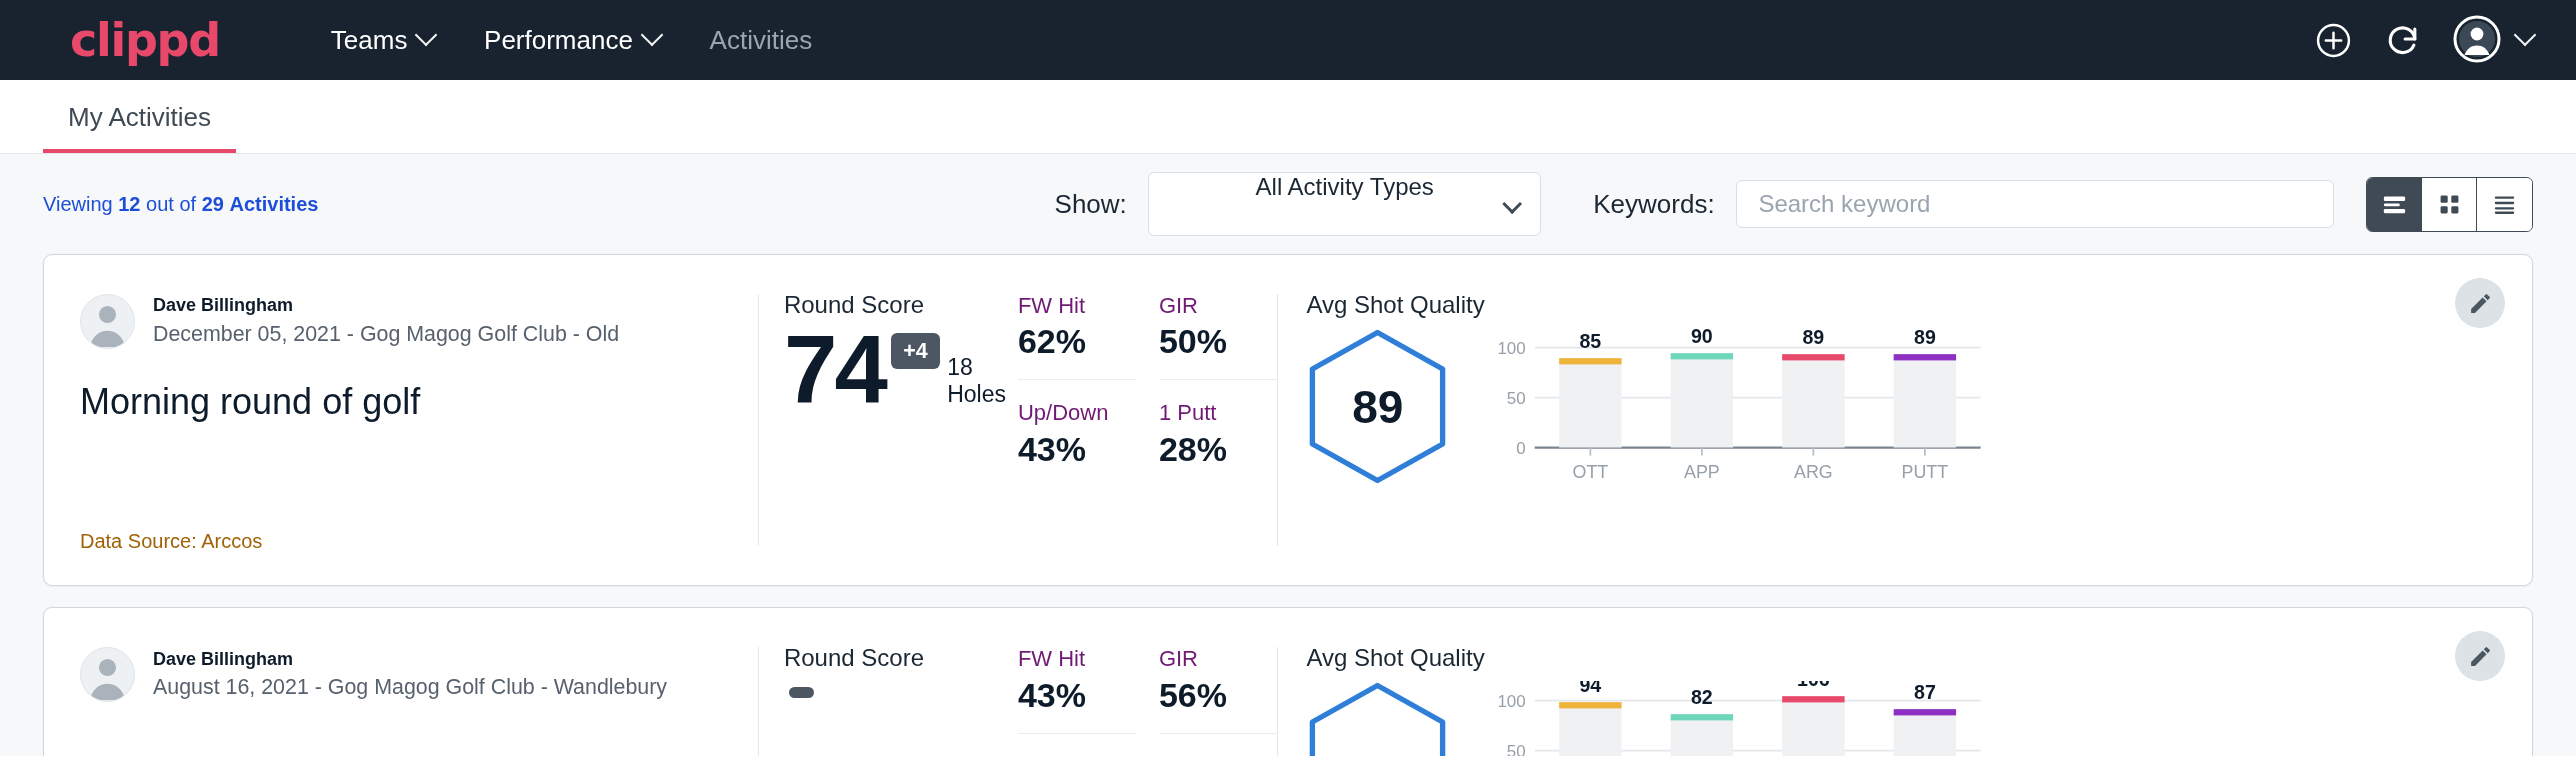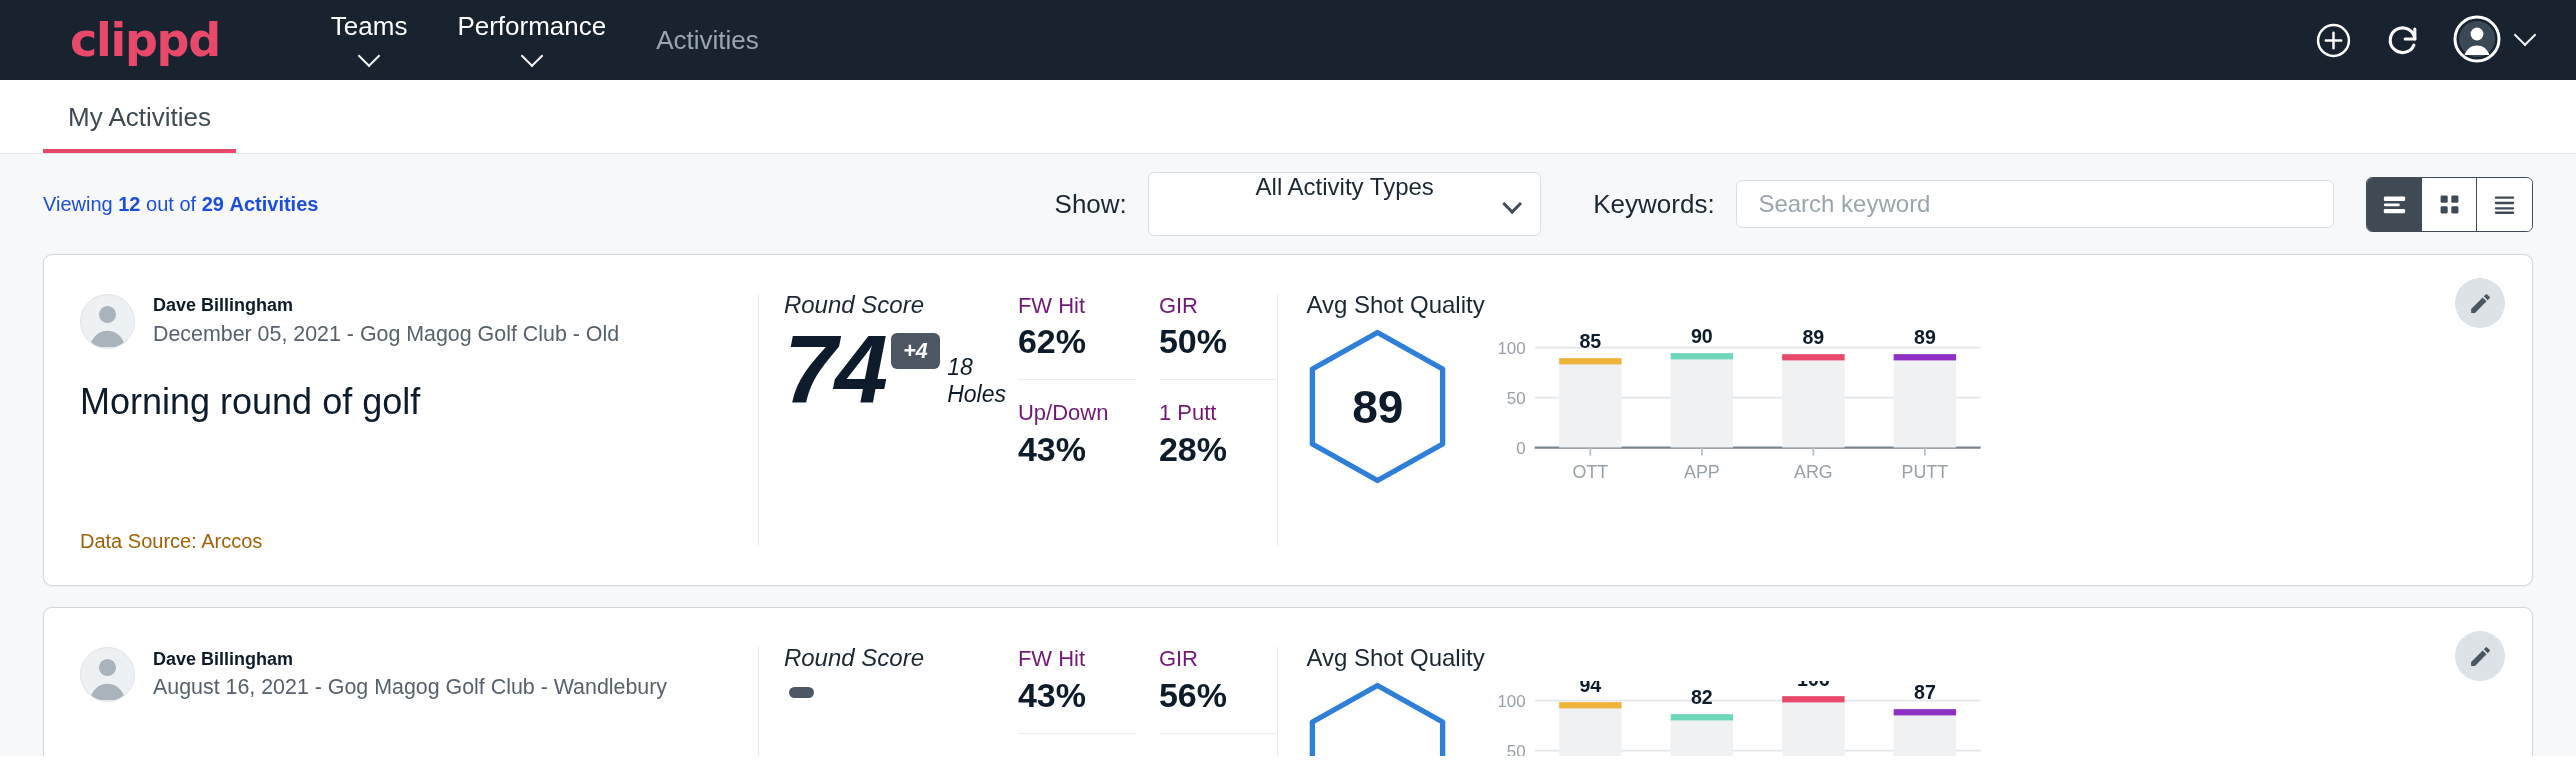--- a/index.html
+++ b/index.html
@@ -29,21 +29,20 @@
     font-family: "DejaVu Sans", sans-serif;
   }
   .navlinks { display: flex; align-items: center; gap: 0; }
   .navitem {
     display: flex; align-items: center; gap: 10.7px;
     color: #ffffff;
     font-size: 26px;
     padding: 9px 25px;
     cursor: pointer;
     white-space: nowrap;
-    flex-direction: column;
   }
   .navitem.muted { color: #9aa5b1; }
   .chev {
     width: 16px; height: 16px;
     border-right: 2.7px solid currentColor;
     border-bottom: 2.7px solid currentColor;
     transform: rotate(45deg) translate(-3.6px,-3.6px);
     display: inline-block;
     opacity: .95;
   }
@@ -173,21 +172,21 @@
     display: flex; align-items: flex-end; justify-content: center;
     overflow: hidden; flex: none;
   }
   .who-name { font-size: 18px; font-weight: 700; color: #0d1b2a; line-height: 1.25; }
   .who-sub { font-size: 21.4px; color: #56616d; line-height: 1.35; margin-top: 2.7px; }
   .title { font-size: 36px; color: #0d1b2a; margin-top: 32px; font-weight: 400; }
   .src { font-size: 20px; color: #a16207; margin-top: auto; }
 
   .divider { width: 0.9px; background: #e3e7eb; margin: 39px 0; flex: none; }
 
-  .col-score { width: 259px; padding: 36px 0 44px 25px; font-style: italic; }
+  .col-score { width: 259px; padding: 36px 0 44px 25px; }
   .col-stats { width: 259px; padding: 36px 0 32px 0; }
   .sec-label { font-size: 24px; color: #1b2733; }
   .score-row { display: flex; align-items: flex-start; margin-top: 5.4px; }
   .score-num {
     font-size: 96px; font-weight: 700; color: #0d1b2a;
     line-height: .95; letter-spacing: -2.7px;
   }
   .badge {
     background: #4c5763; color: #fff;
     font-size: 21.4px; font-weight: 700;

